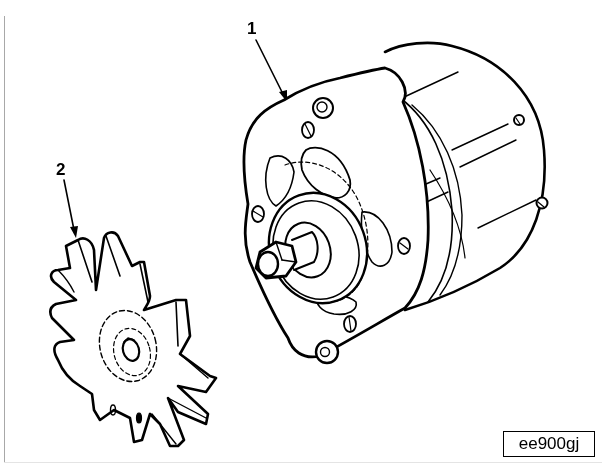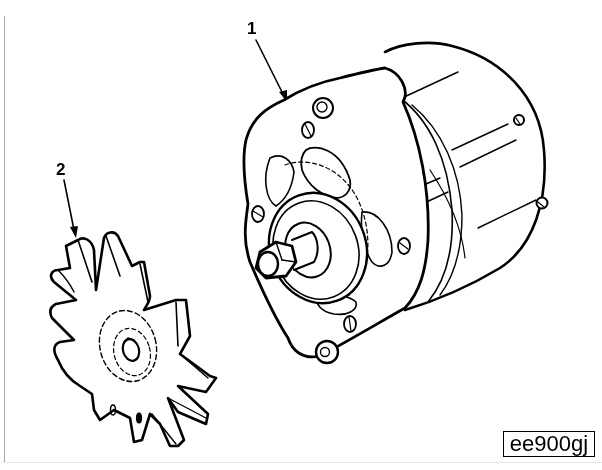--- a/index.html
+++ b/index.html
@@ -2,21 +2,21 @@
 <html><head>
   <meta charset="utf-8">
   <style>
     html, body { margin: 0; padding: 0; background: #ffffff; }
     body { width: 602px; height: 470px; position: relative; overflow: hidden; font-family: "Liberation Sans", sans-serif; }
     .frame-left { position: absolute; left: 4px; top: 16px; width: 1px; height: 446px; background: #a8a8a8; }
     .frame-bottom { position: absolute; left: 4px; top: 462px; width: 598px; height: 1px; background: #e4e4e4; }
     .callout { position: absolute; font-weight: bold; font-size: 17px; color: #000; line-height: 1; }
     #callout-1 { left: 247px; top: 20px; }
     #callout-2 { left: 56px; top: 161px; }
-    .fig-id { position: absolute; left: 503px; top: 431px; width: 92px; height: 26px; border: 1.5px solid #000; box-sizing: border-box; font-size: 22px; color: #000; text-align: center; line-height: 23px; background: #fff; }
+    .fig-id { position: absolute; left: 503px; top: 431px; width: 92px; height: 26px; border: 1.5px solid #000; box-sizing: border-box; font-size: 17px; color: #000; text-align: center; line-height: 23px; background: #fff; }
     svg.art { position: absolute; left: 0; top: 0; }
   </style>
 </head>
 <body>
 
 <div class="frame-left"></div>
 <div class="frame-bottom"></div>
 
 <svg class="art" width="602" height="470" viewBox="0 0 602 470" fill="none" stroke="#000" stroke-linecap="round" stroke-linejoin="round">
 

